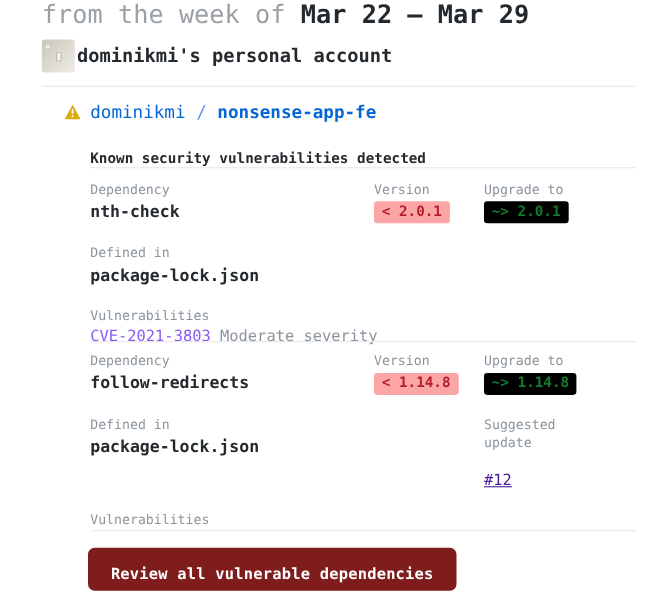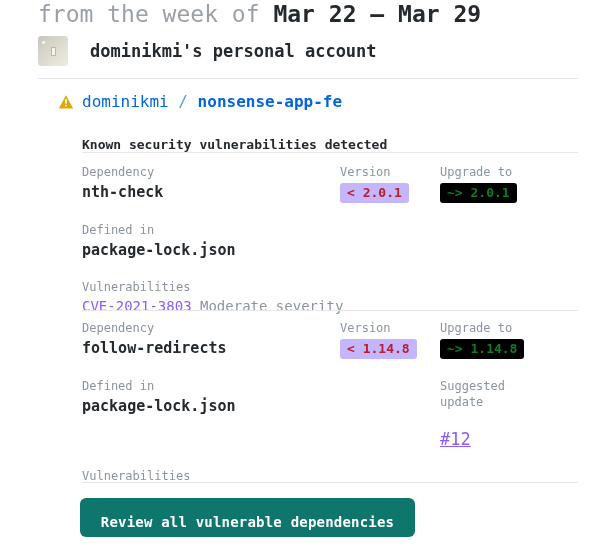--- a/index.html
+++ b/index.html
@@ -37,21 +37,21 @@
     font-weight: 700;
   }
 
   
   .account-row {
     position: absolute;
     left: 38px;
     top: 36px;
     display: flex;
     align-items: center;
-    gap: 22px;
+    gap: 2px;
   }
   .avatar {
     width: 30px;
     height: 30px;
     border-radius: 3px;
     background:
       linear-gradient(135deg, #c9c7bc 0%, #d7d5ca 35%, #e4e2d8 70%, #edece4 100%);
     position: relative;
     overflow: hidden;
     flex: none;
@@ -177,21 +177,21 @@
     display: inline-block;
     margin-top: 3px;
     padding: 2px 7px;
     border-radius: 3px;
     font-size: 13px;
     font-weight: 700;
     line-height: 16px;
     white-space: pre;
   }
   .pill-bad {
-    background: #c4b5fd;
+    background: #fca5a5;
     color: #b3202c;
   }
   .pill-good {
     background: #000000;
     color: #137a2e;
   }
 
   .row2 {
     display: flex;
     align-items: flex-start;
@@ -199,22 +199,22 @@
   }
   .suggested-label {
     font-size: 12px;
     color: #8b949e;
     line-height: 16px;
     white-space: pre;
   }
   .suggested-link {
     display: inline-block;
     margin-top: 19px;
-    font-size: 17px;
-    color: #8b5cf6;
+    font-size: 14px;
+    color: #4c1d95;
     text-decoration: underline;
     font-weight: 400;
     white-space: pre;
   }
 
   .vuln-row {
     margin-top: 19px;
   }
   .vuln-line {
     margin-top: 2px;
@@ -231,21 +231,21 @@
     font-weight: 400;
   }
 
   
   .review-btn {
     position: absolute;
     left: 80px;
     top: 498px;
     width: 335px;
     height: 39px;
-    background: #0f766e;
+    background: #7f1d1d;
     border: none;
     border-radius: 6px;
     color: #ffffff;
     font-family: "DejaVu Sans Mono", "Liberation Mono", monospace;
     font-size: 14px;
     font-weight: 700;
     letter-spacing: 0.2px;
     cursor: pointer;
     white-space: pre;
     padding: 16px;

